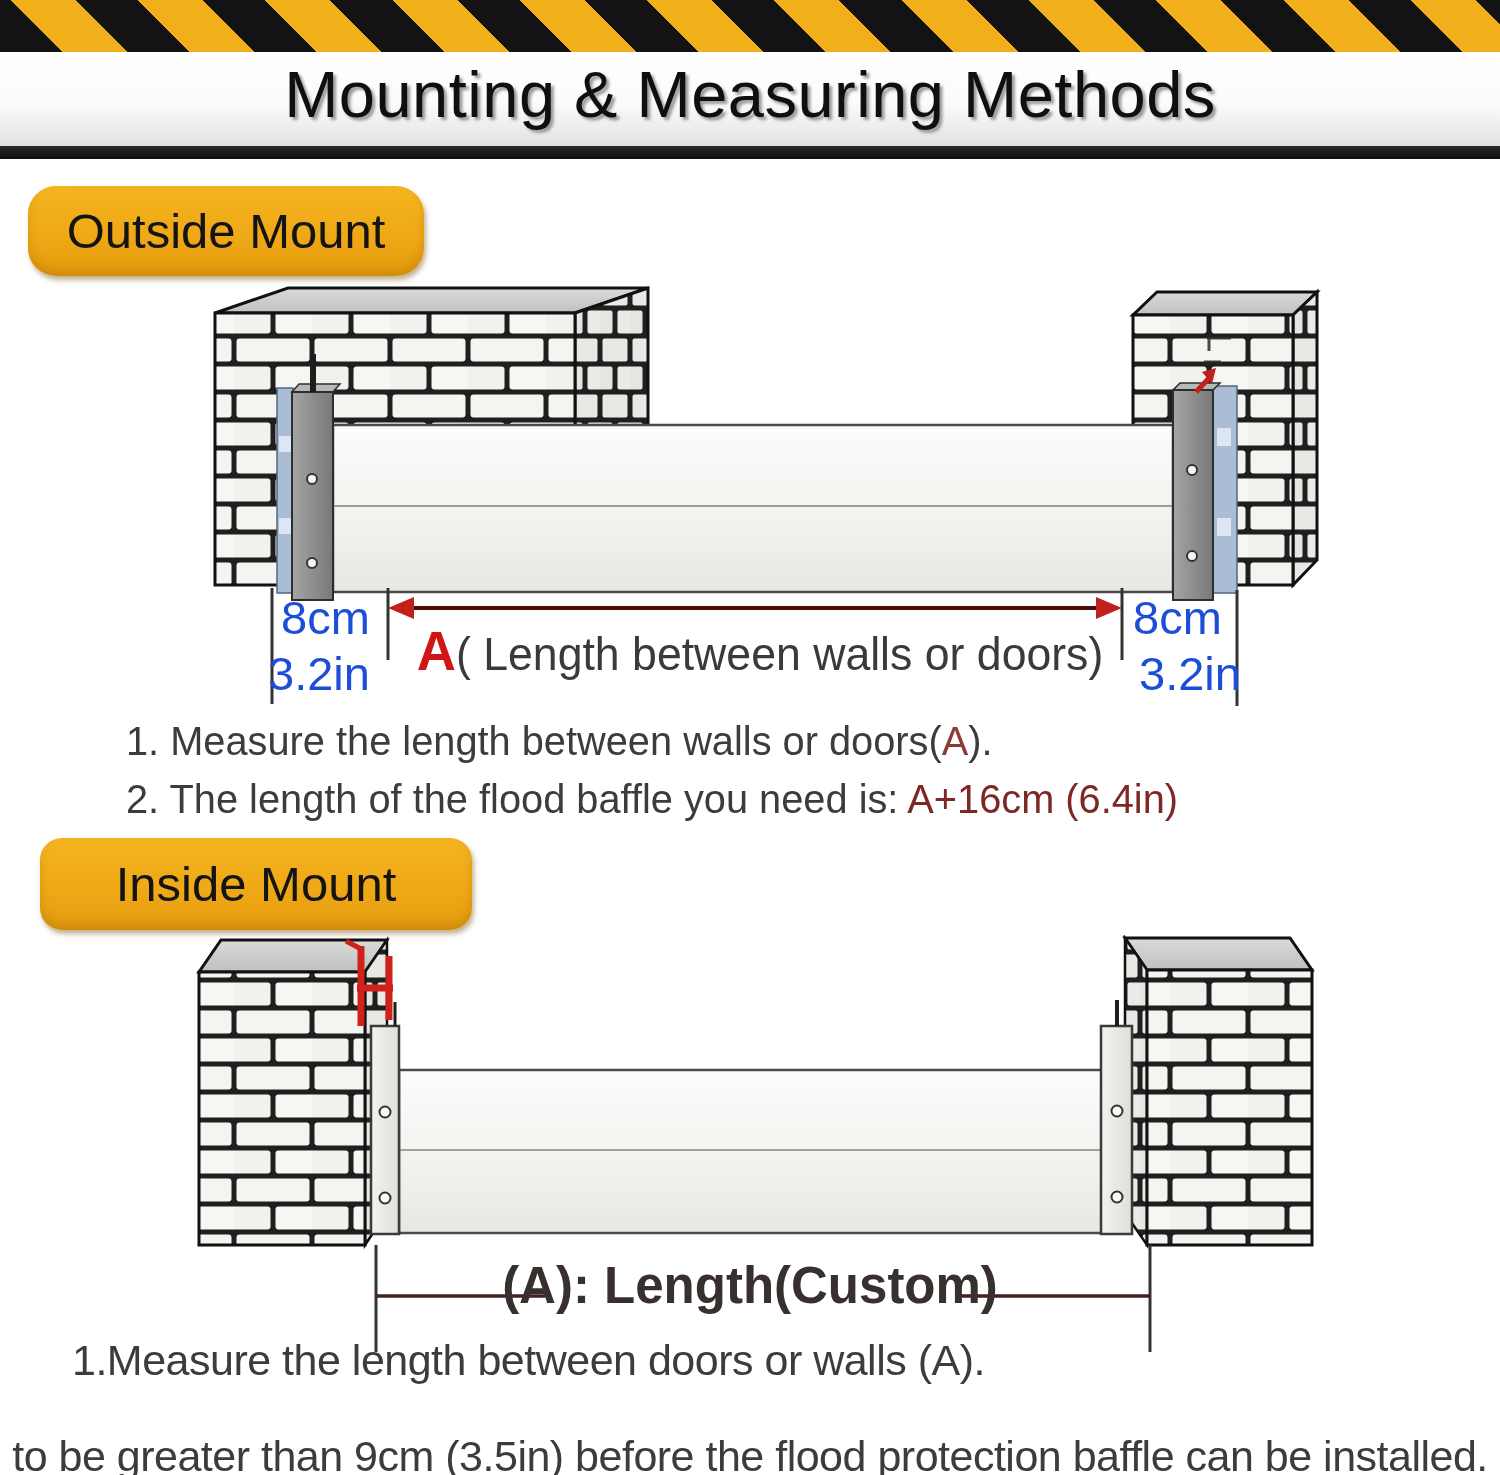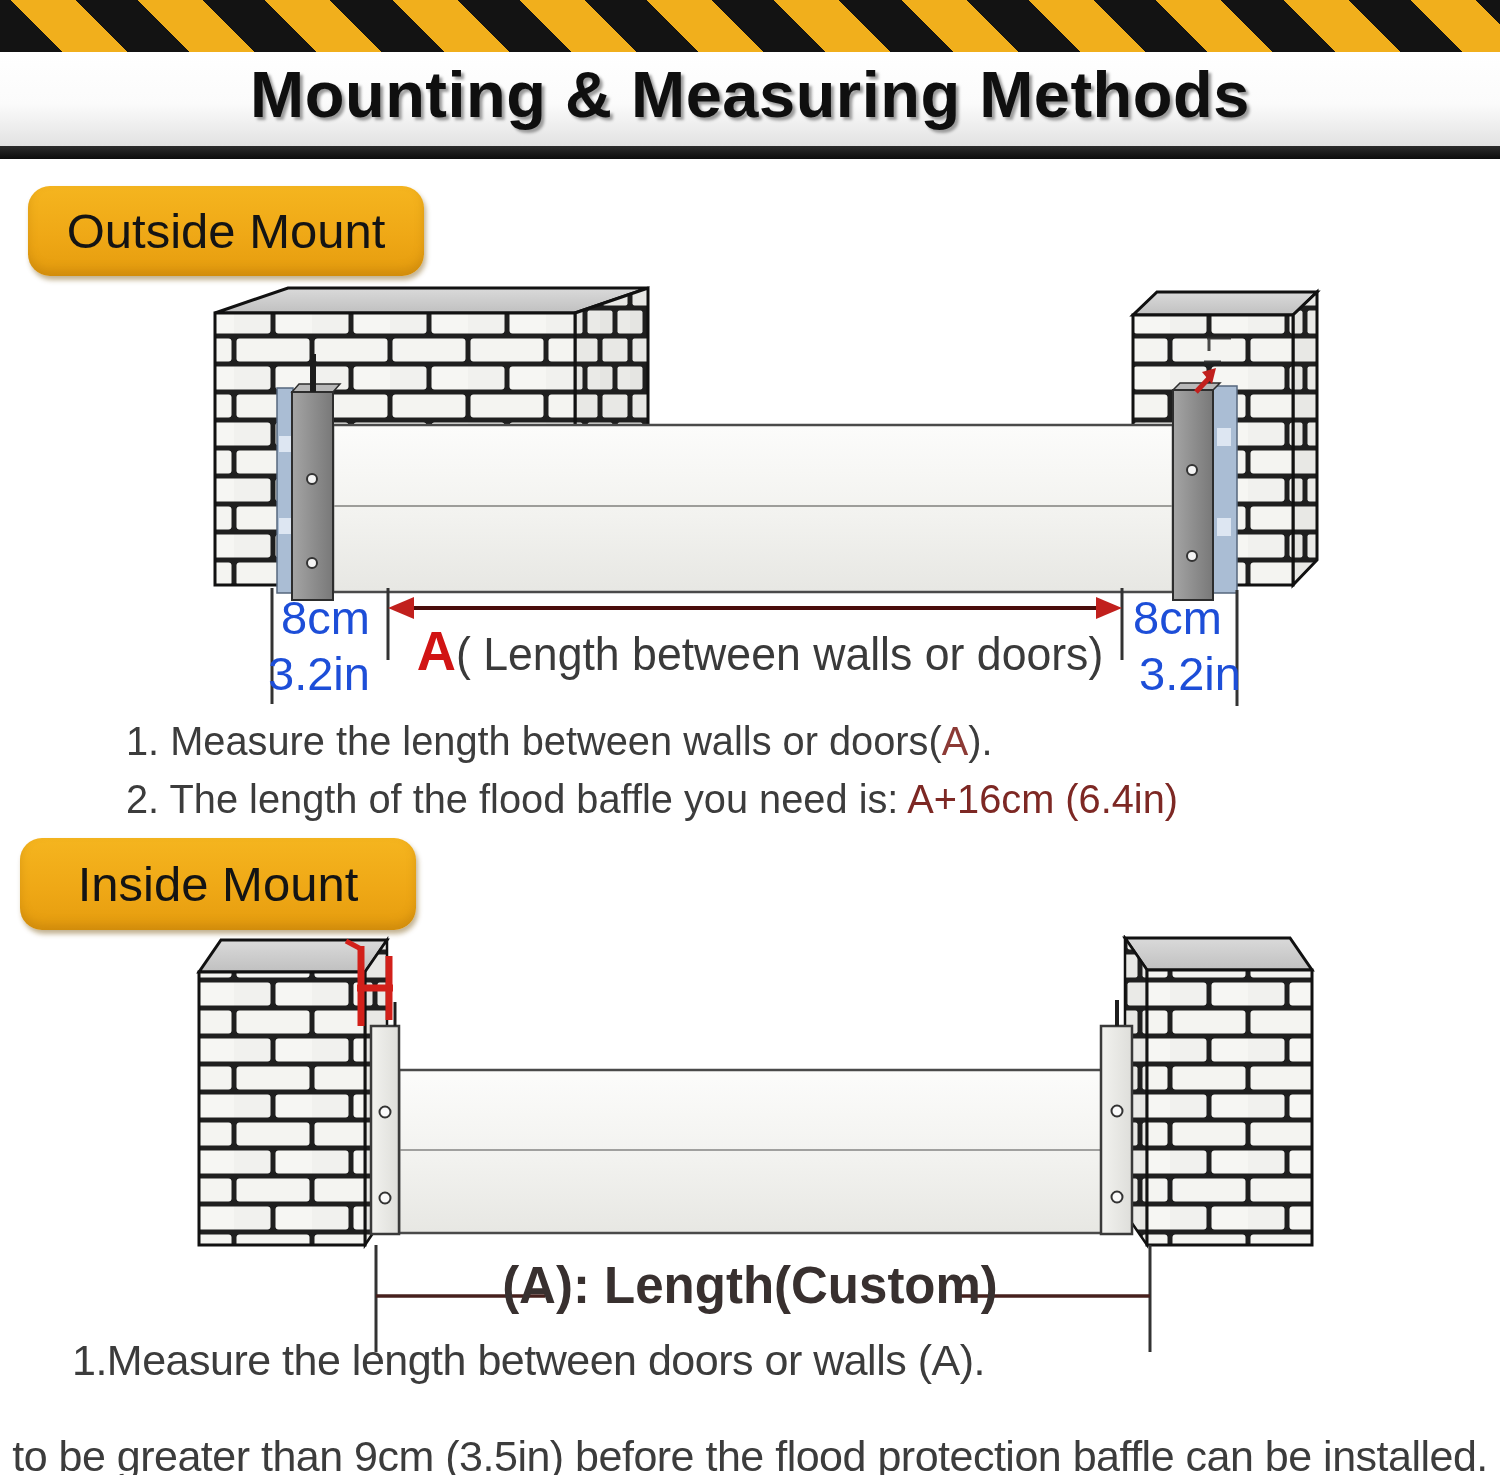--- a/index.html
+++ b/index.html
@@ -5,32 +5,32 @@
   html,body{margin:0;padding:0;background:#fff;}
   .poster{position:relative;width:1500px;height:1475px;background:#ffffff;
           font-family:"Liberation Sans", sans-serif;overflow:hidden;}
 
   
   .caution-stripe{position:absolute;top:0;left:0;right:0;height:52px;
     background:repeating-linear-gradient(45deg,#131313 0 44px,#f1af1c 44px 90px);}
   .title-band{position:absolute;top:52px;left:0;right:0;height:94px;
     background:linear-gradient(180deg,#ffffff 0%,#fbfbfb 55%,#e2e2e2 100%);}
   .page-title{position:absolute;top:57px;left:0;width:100%;text-align:center;
-    font-size:65px;font-weight:bold;color:#0f0f0f;letter-spacing:0.5px;
+    font-size:65px;font-weight:normal;color:#0f0f0f;letter-spacing:0.5px;
     text-shadow:3px 3px 3px #9a9a9a;}
   .header-bar{position:absolute;top:146px;left:0;right:0;height:13px;
     background:linear-gradient(180deg,#2c2c2c,#0d0d0d);}
 
   
   .badge{position:absolute;border-radius:22px;color:#141414;font-size:49px;
     background:linear-gradient(180deg,#f5b51f 0%,#efa816 55%,#e59c0e 100%);
     box-shadow:2px 4px 5px rgba(120,85,10,.45), inset 0 -6px 10px rgba(170,110,10,.35);
     display:flex;align-items:center;justify-content:center;}
-  .badge-outside{left:28px;top:186px;width:396px;height:90px;}
-  .badge-inside{left:20px;top:838px;width:396px;height:92px;}
+  .badge-outside{left:28px;top:186px;width:396px;height:90px;border-radius:28px;}
+  .badge-inside{left:40px;top:838px;width:432px;height:92px;}
 
   
   .diagram{position:absolute;left:0;width:1500px;}
   .diagram-outside{top:280px;height:430px;}
   .diagram-inside{top:935px;height:420px;}
 
   
   .dim{position:absolute;color:#1d4ed8;font-size:47px;white-space:nowrap;}
   .out-left-cm {left:281px;top:590px;}
   .out-left-in {left:268px;top:646px;}

